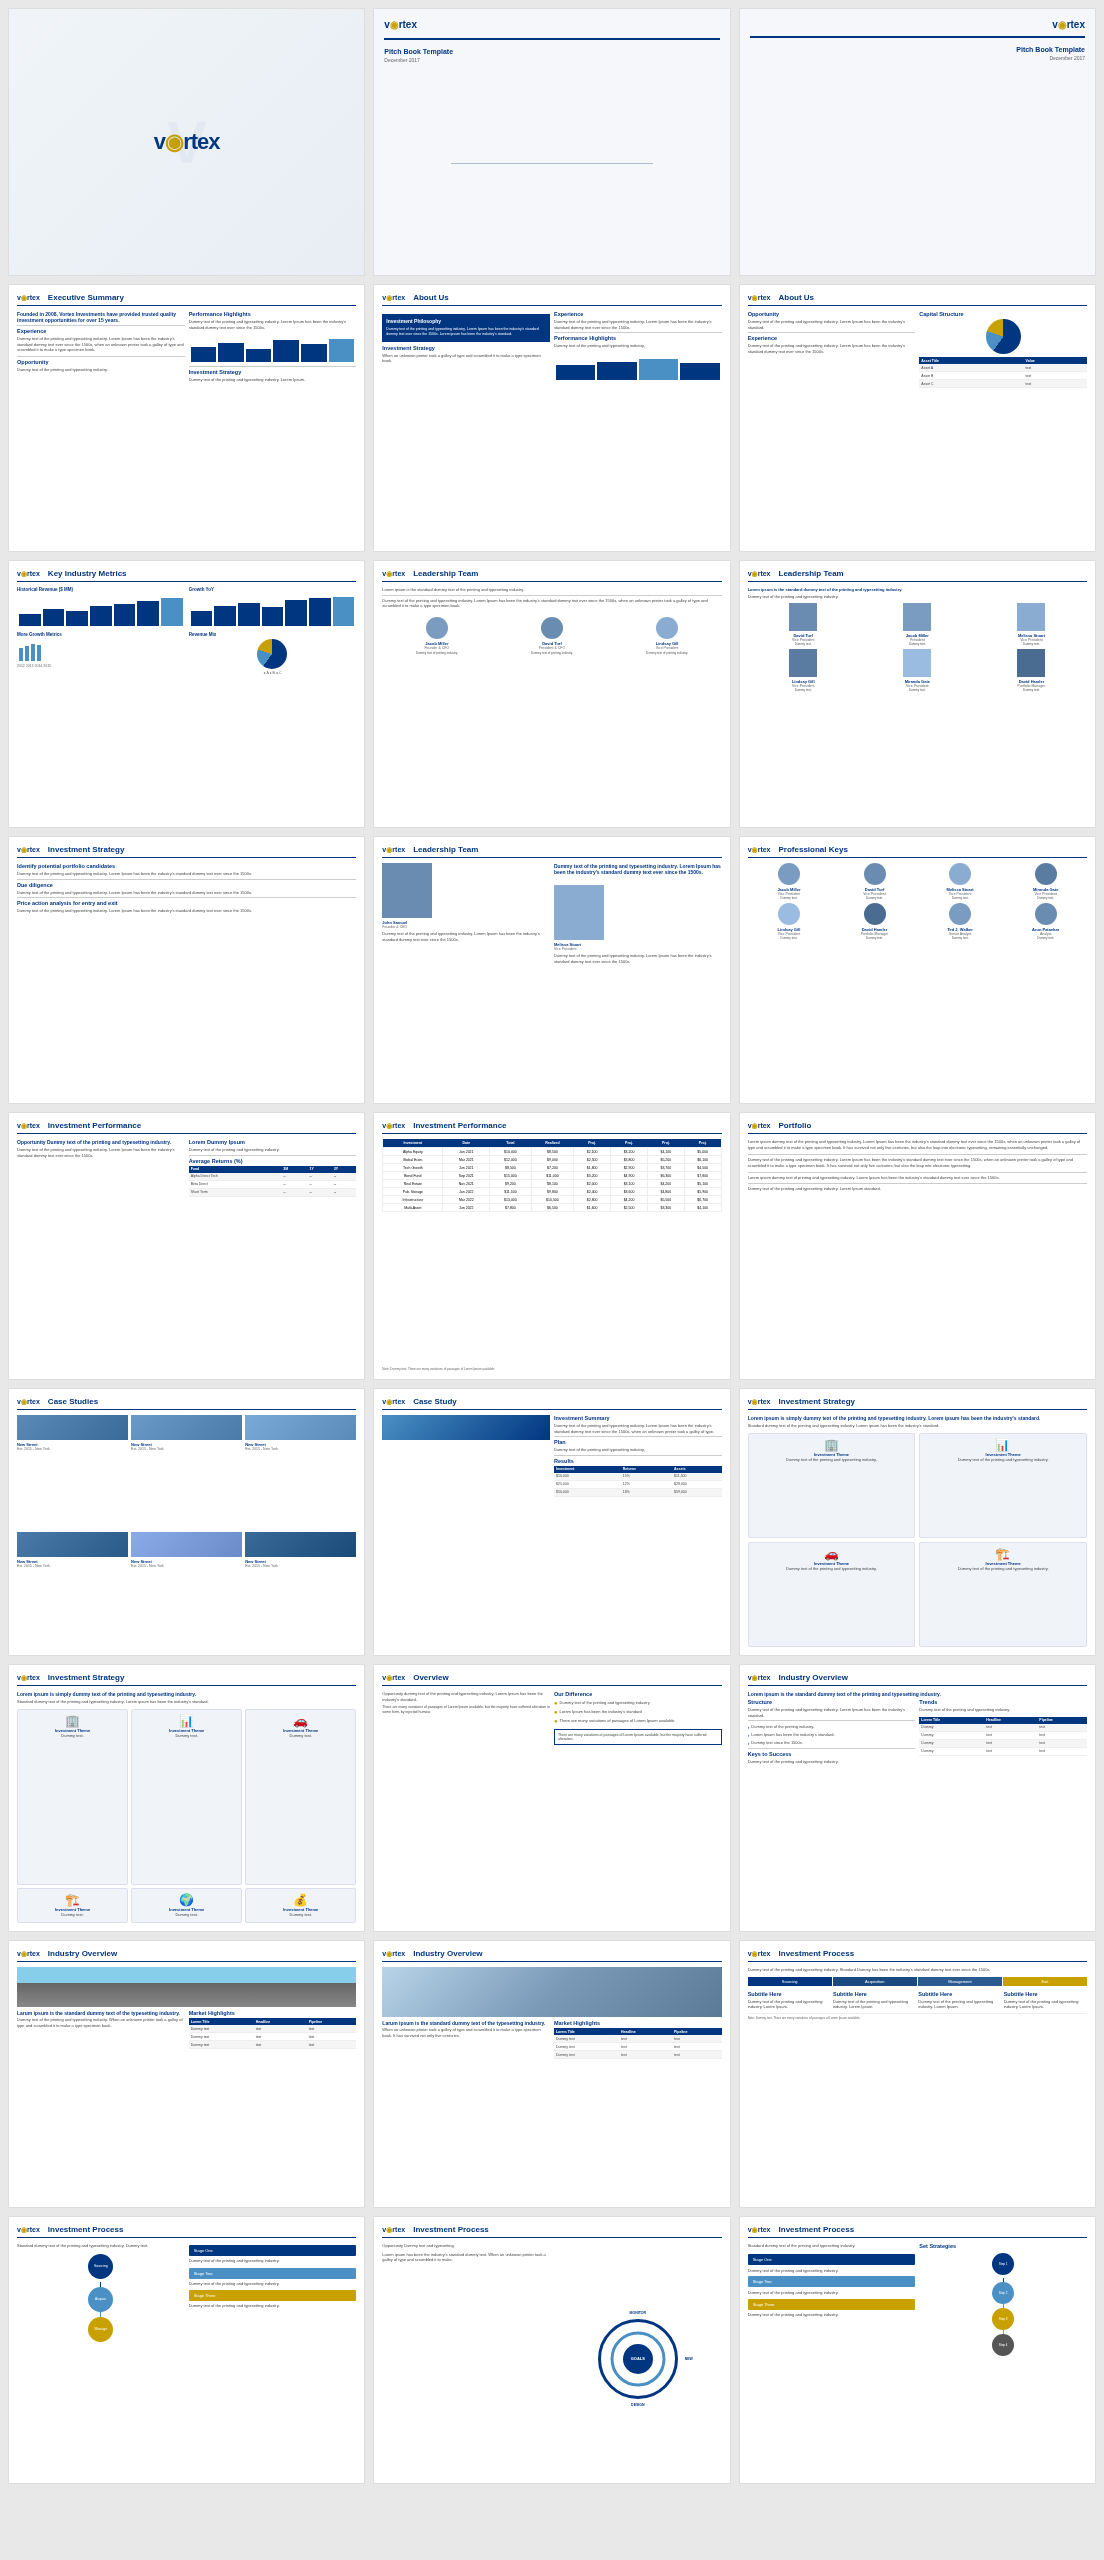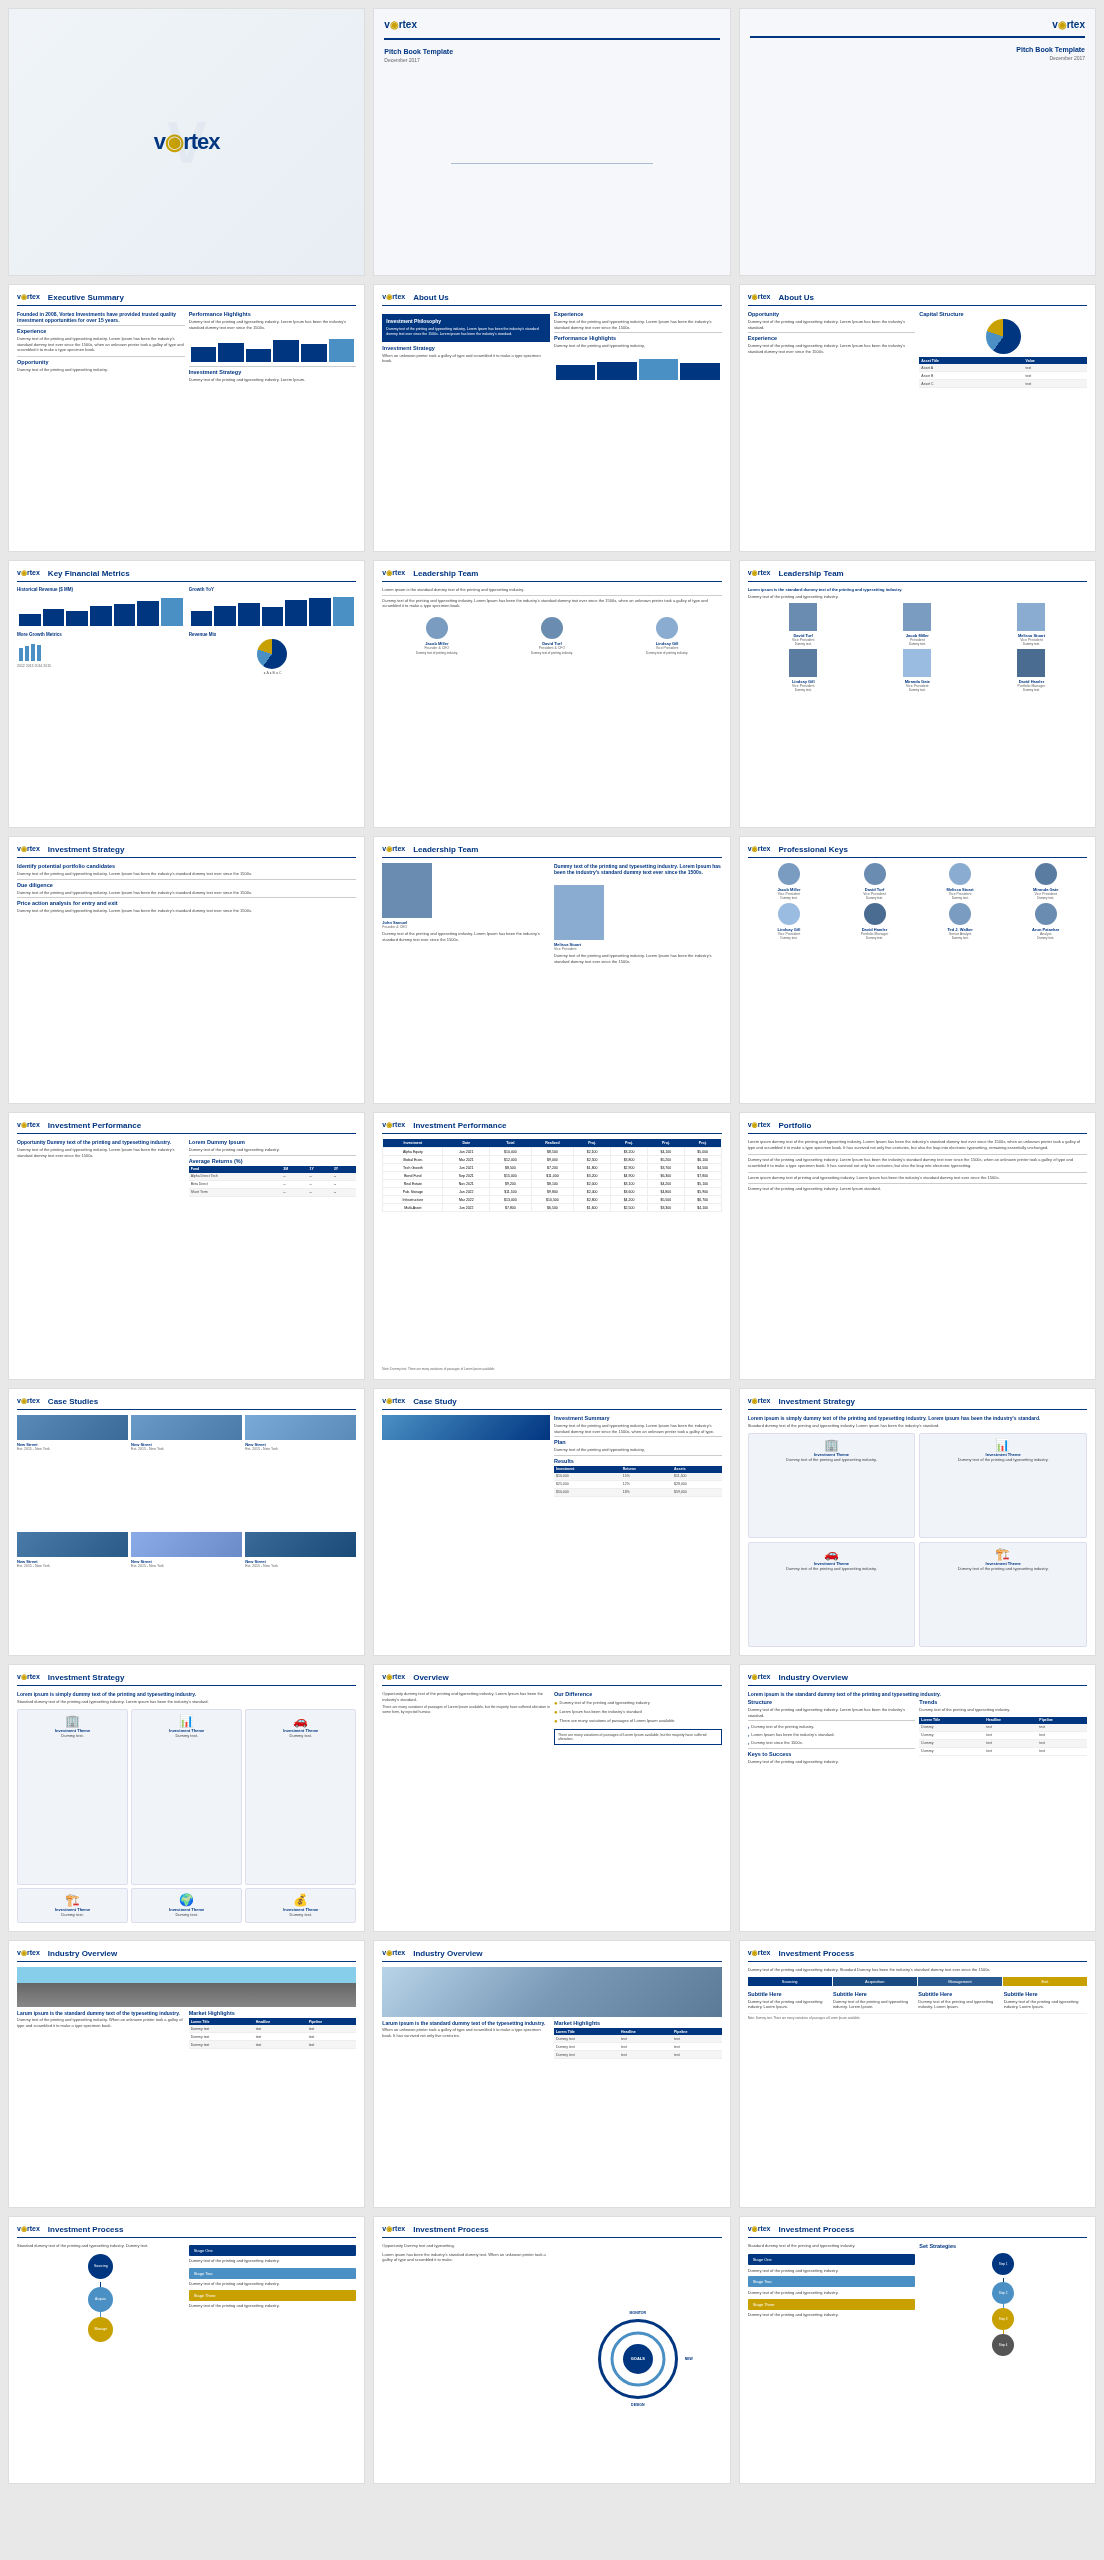--- a/index.html
+++ b/index.html
@@ -28,21 +28,21 @@
     .slide-inner {
       padding: 8px;
       height: 100%;
       display: flex;
       flex-direction: column;
     }
 
     
     .slide-header {
       display: flex;
-      align-items: flex-start;
+      align-items: flex-end;
       border-bottom: 1px solid #003580;
       padding-bottom: 3px;
       margin-bottom: 5px;
     }
 
     .slide-title {
       font-size: 8px;
       font-weight: bold;
       color: #003580;
       margin-left: 8px;
@@ -461,21 +461,21 @@
           </div>
         </div>
       </div>
     </div>
   </div>
 
   <div class="slide">
     <div class="slide-inner">
       <div class="slide-header">
         <span class="small-vortex">v<span class="dot">◉</span>rtex</span>
-        <span class="slide-title">Key Financial Metrics</span>
+        <span class="slide-title">Key Industry Metrics</span>
       </div>
       <div style="display:grid; grid-template-columns:1fr 1fr; gap:4px; flex:1;">
         <div>
           <div class="row-label">Historical Revenue ($ MM)</div>
           <div class="bar-chart" style="height:35px;">
             <div class="bar" style="height:40%;"></div>
             <div class="bar" style="height:55%;"></div>
             <div class="bar" style="height:50%;"></div>
             <div class="bar" style="height:65%;"></div>
             <div class="bar" style="height:70%;"></div>

